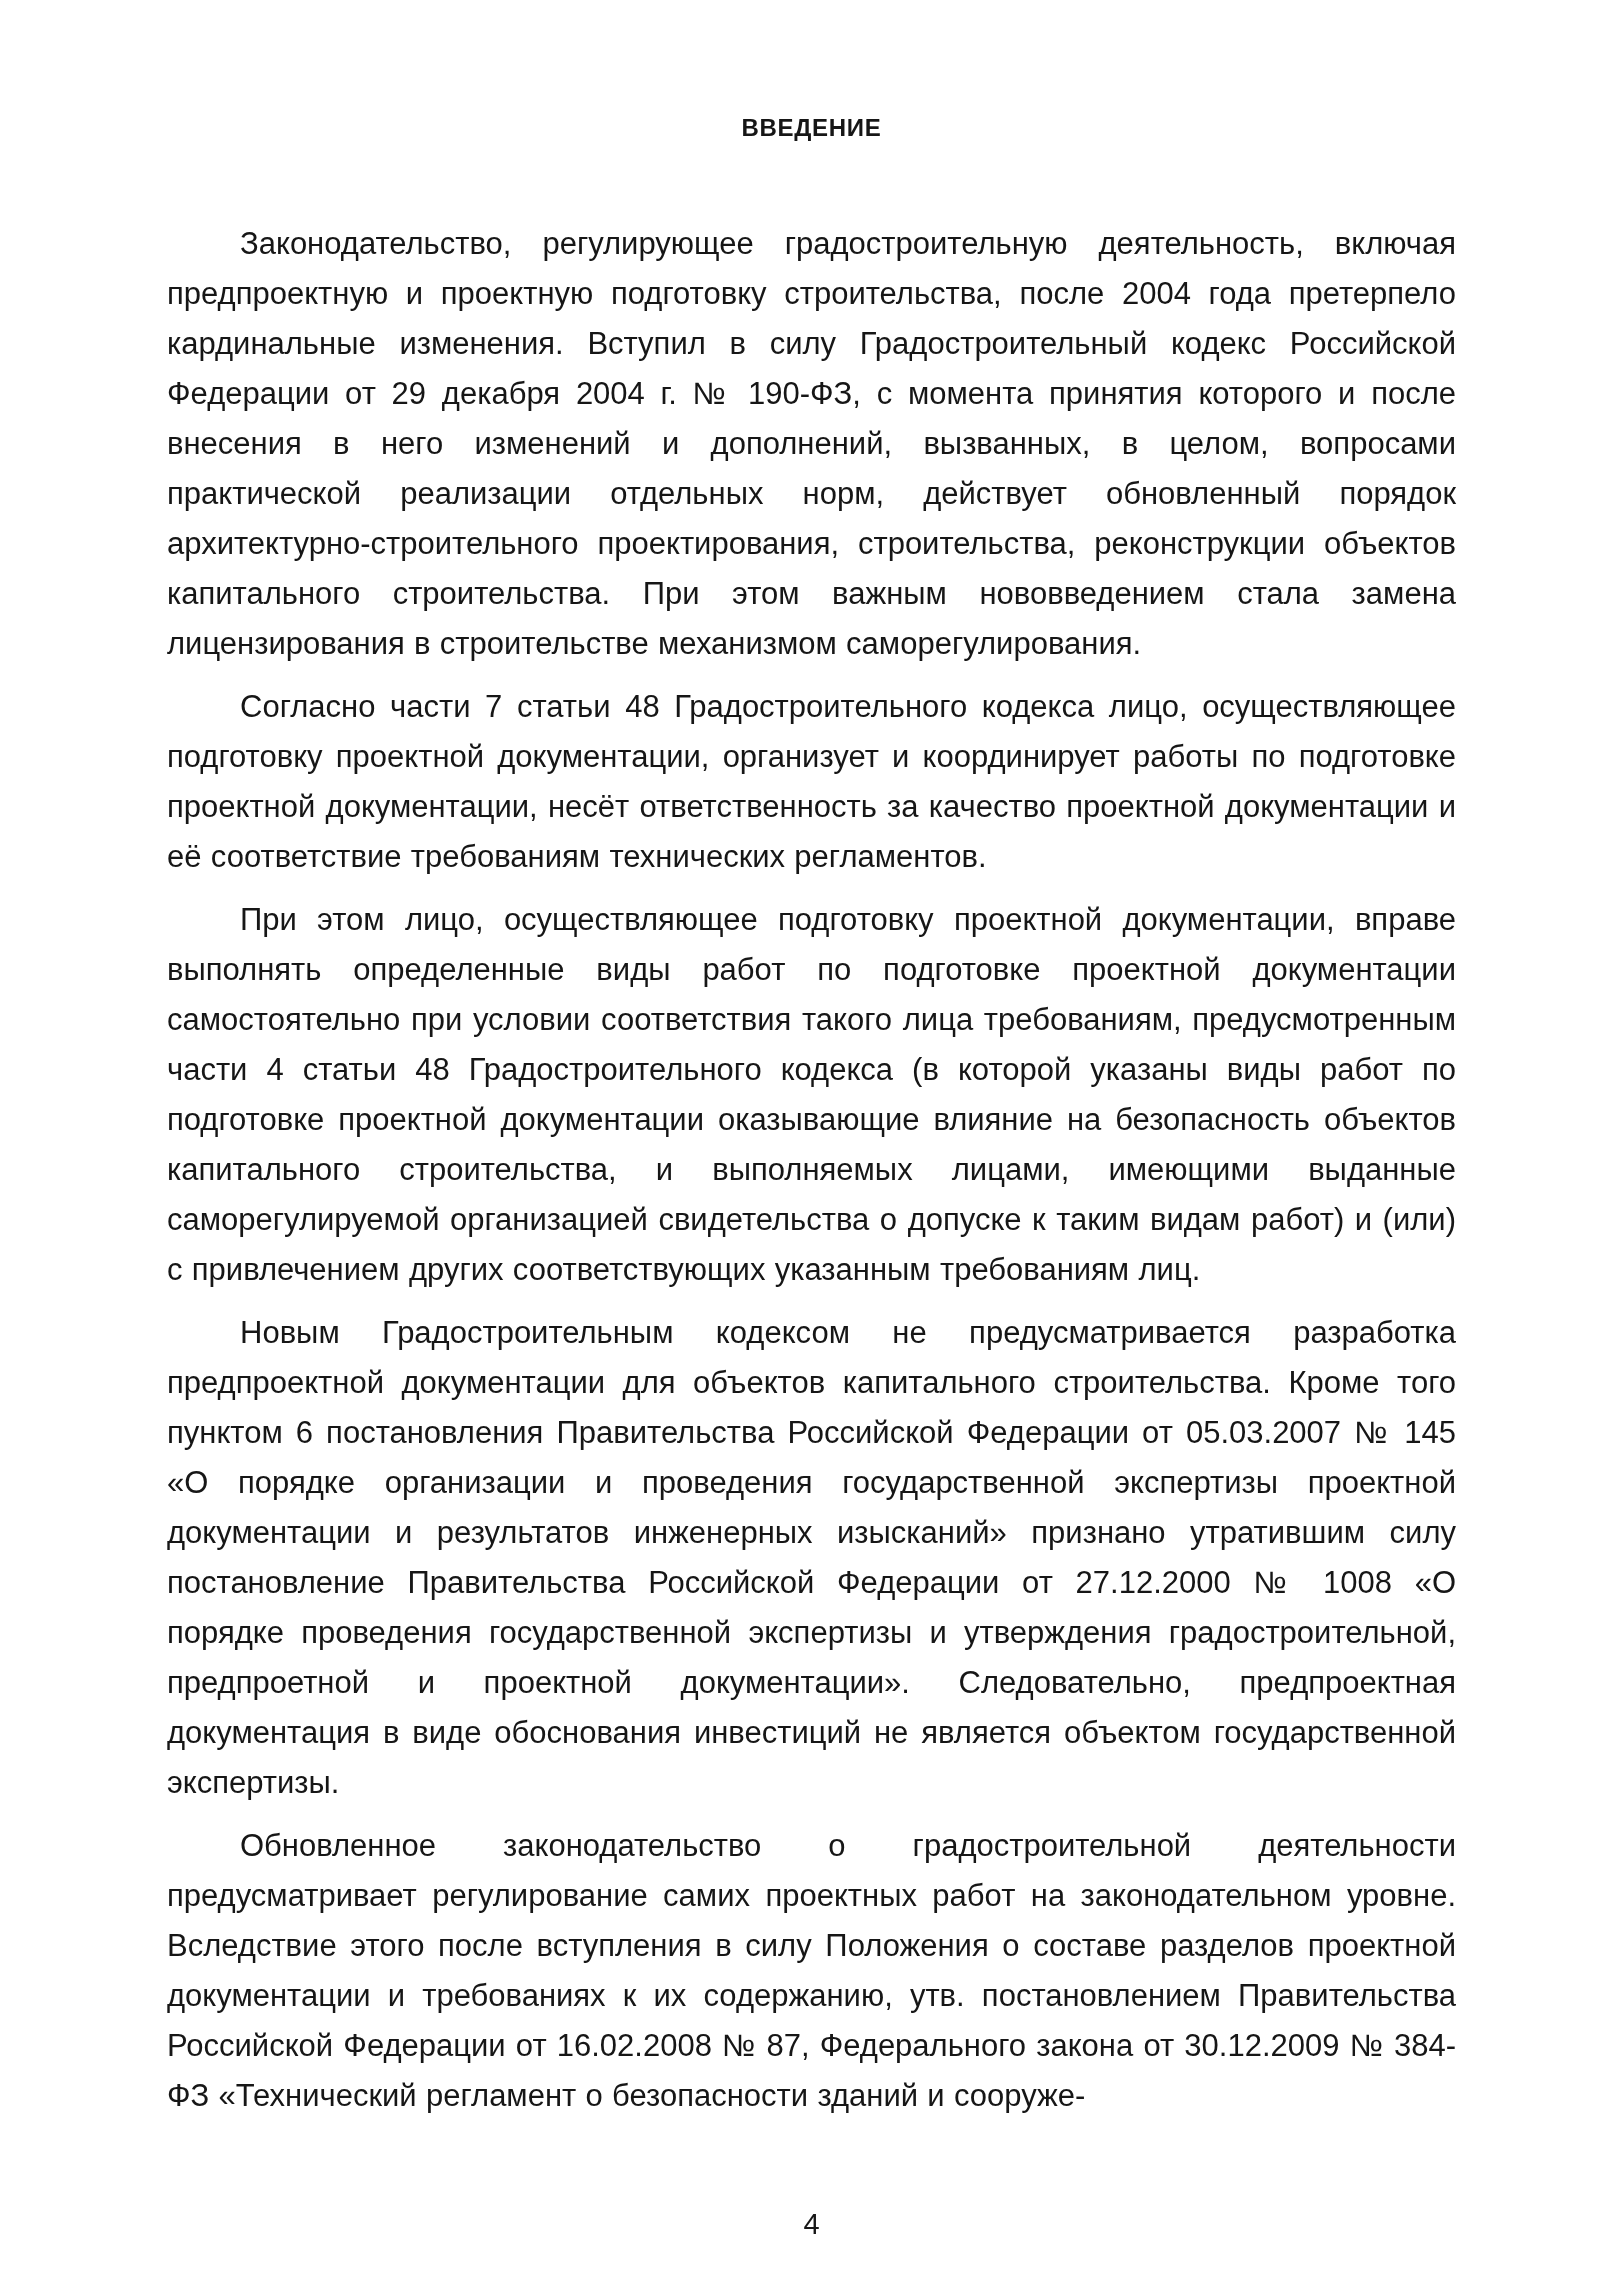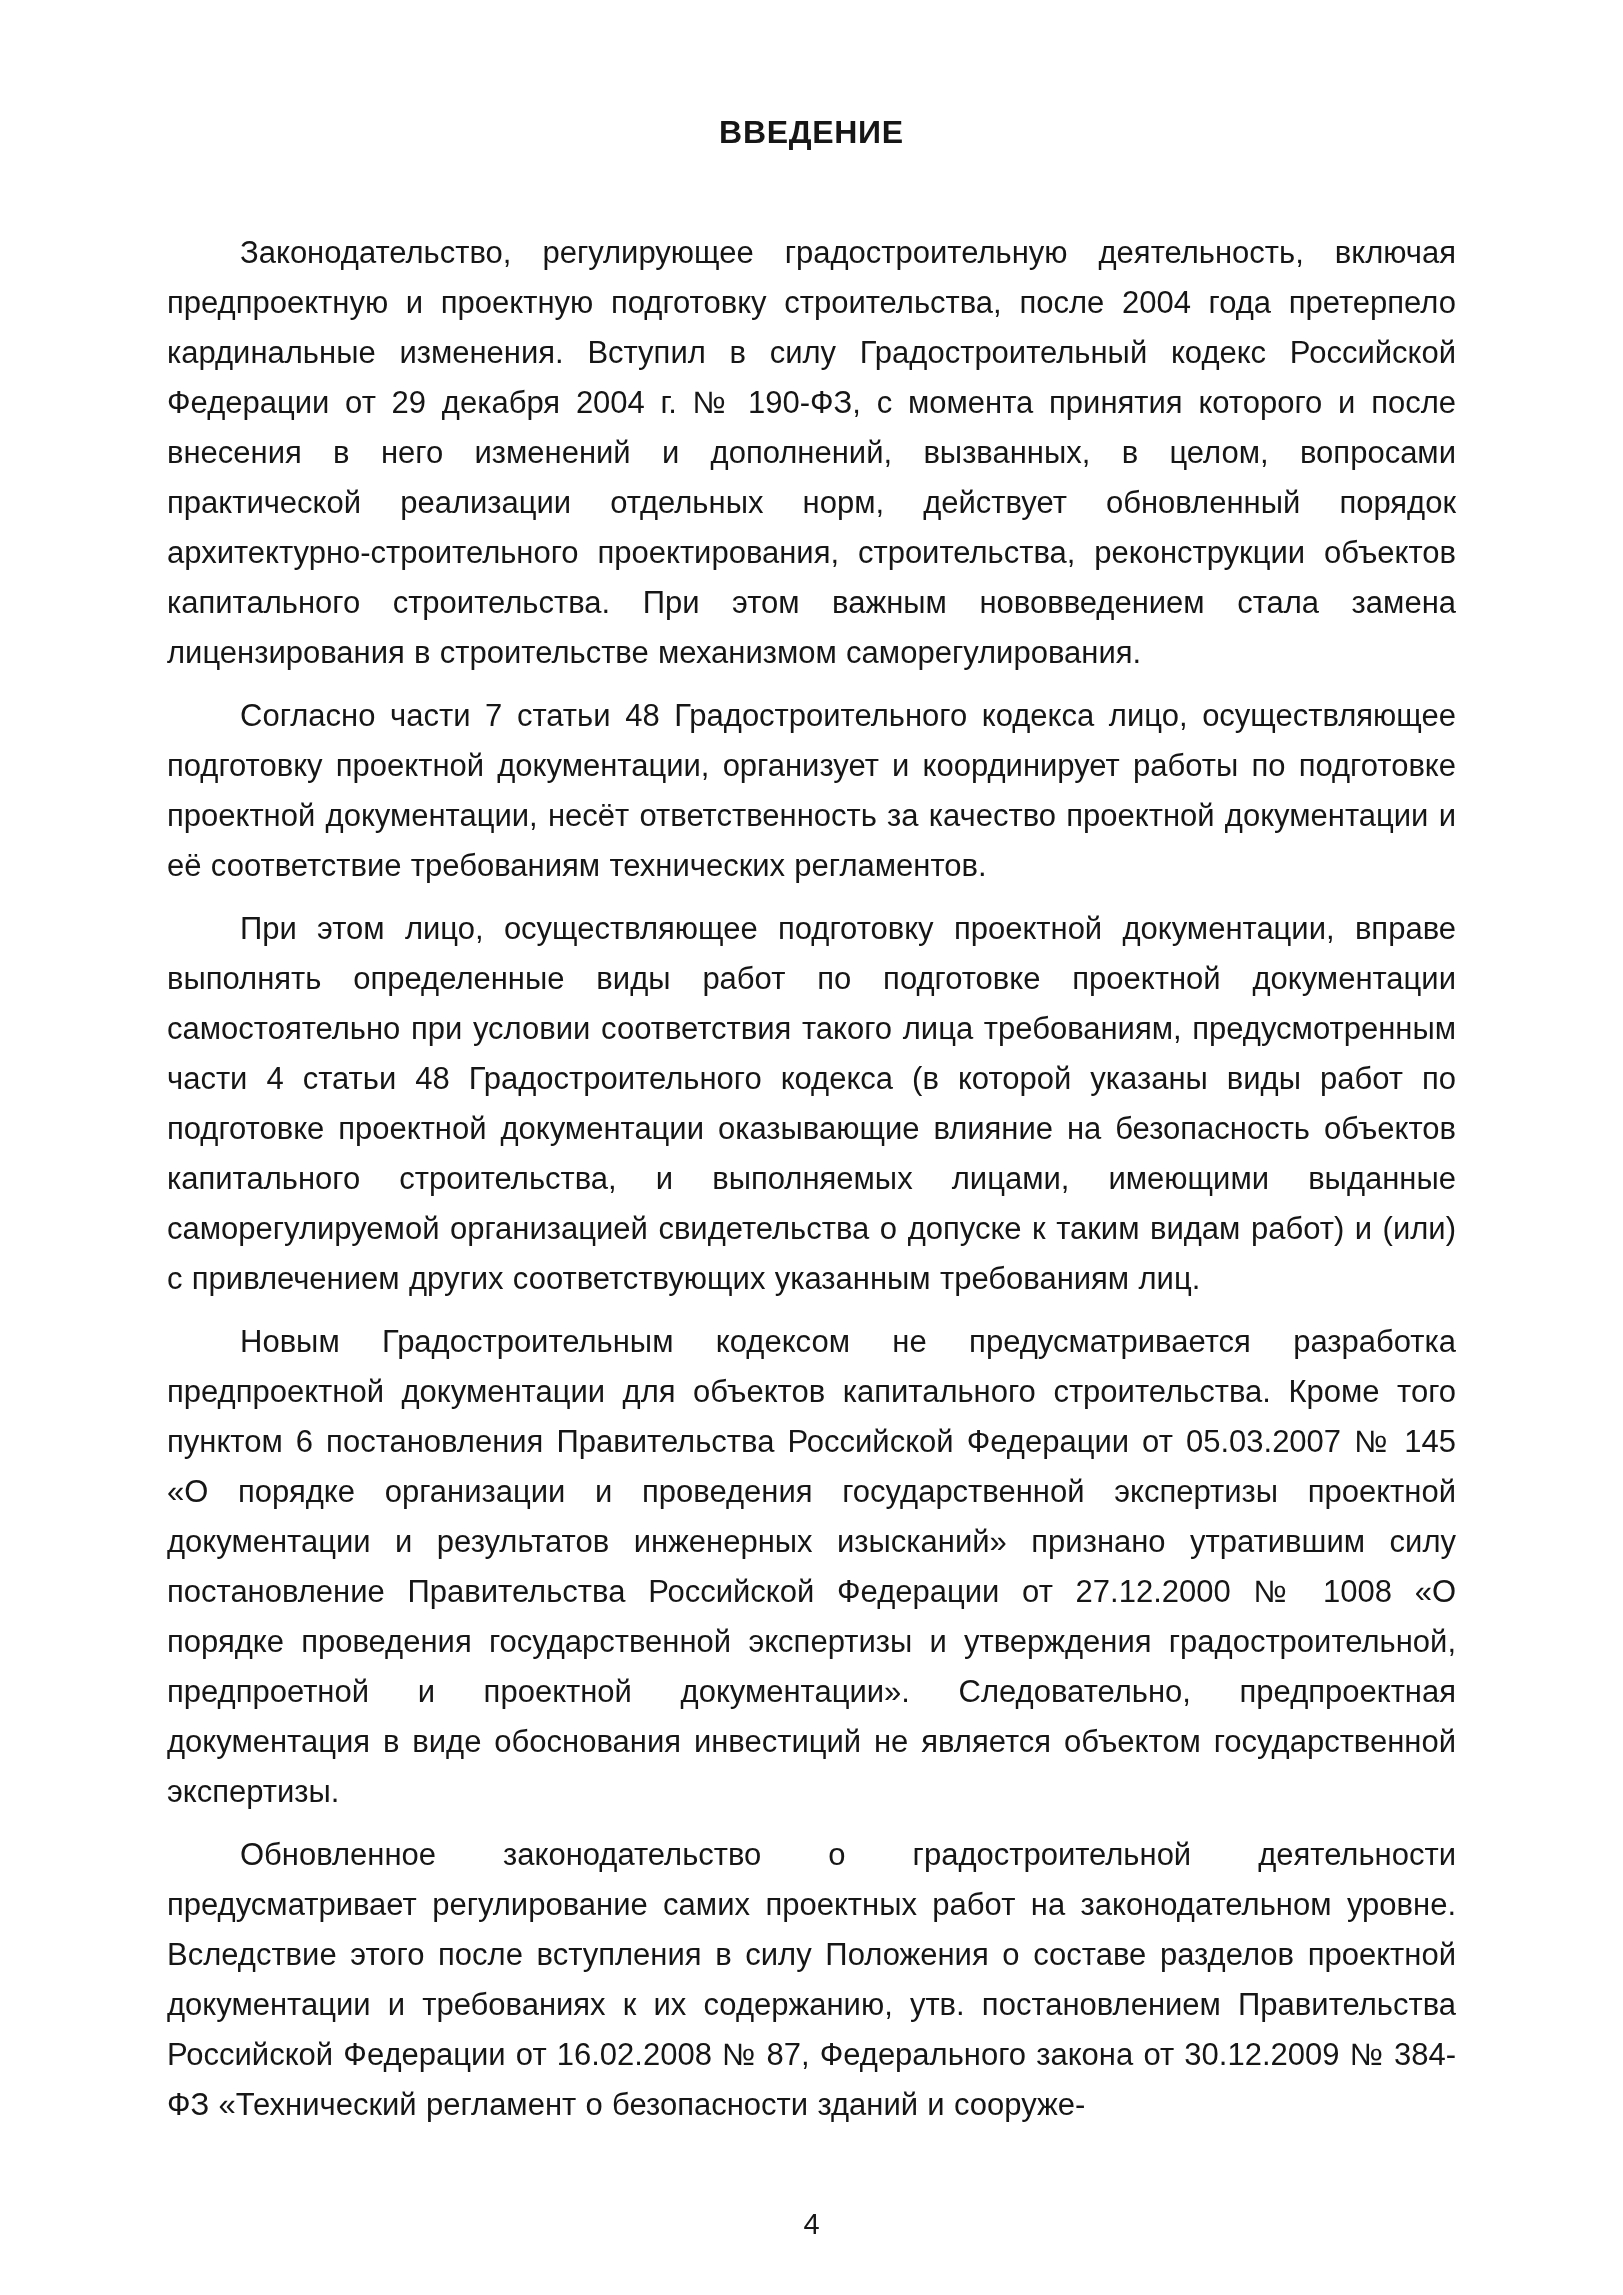--- a/index.html
+++ b/index.html
@@ -20,21 +20,21 @@
     left: 0;
     width: 1623px;
     height: 2295px;
     box-sizing: border-box;
     padding: 114px 167px 0 167px;
     background: #ffffff;
   }
   .doc-title {
     margin: 0 0 77px 0;
     text-align: center;
-    font-size: 32px;
+    font-size: 24px;
     font-weight: bold;
     letter-spacing: 0.7px;
   }
   .para {
     margin: 12px 0 13px 0;
     font-size: 31px;
     line-height: 50px;
     text-align: justify;
     text-indent: 73px;
     word-spacing: 0.7px;

